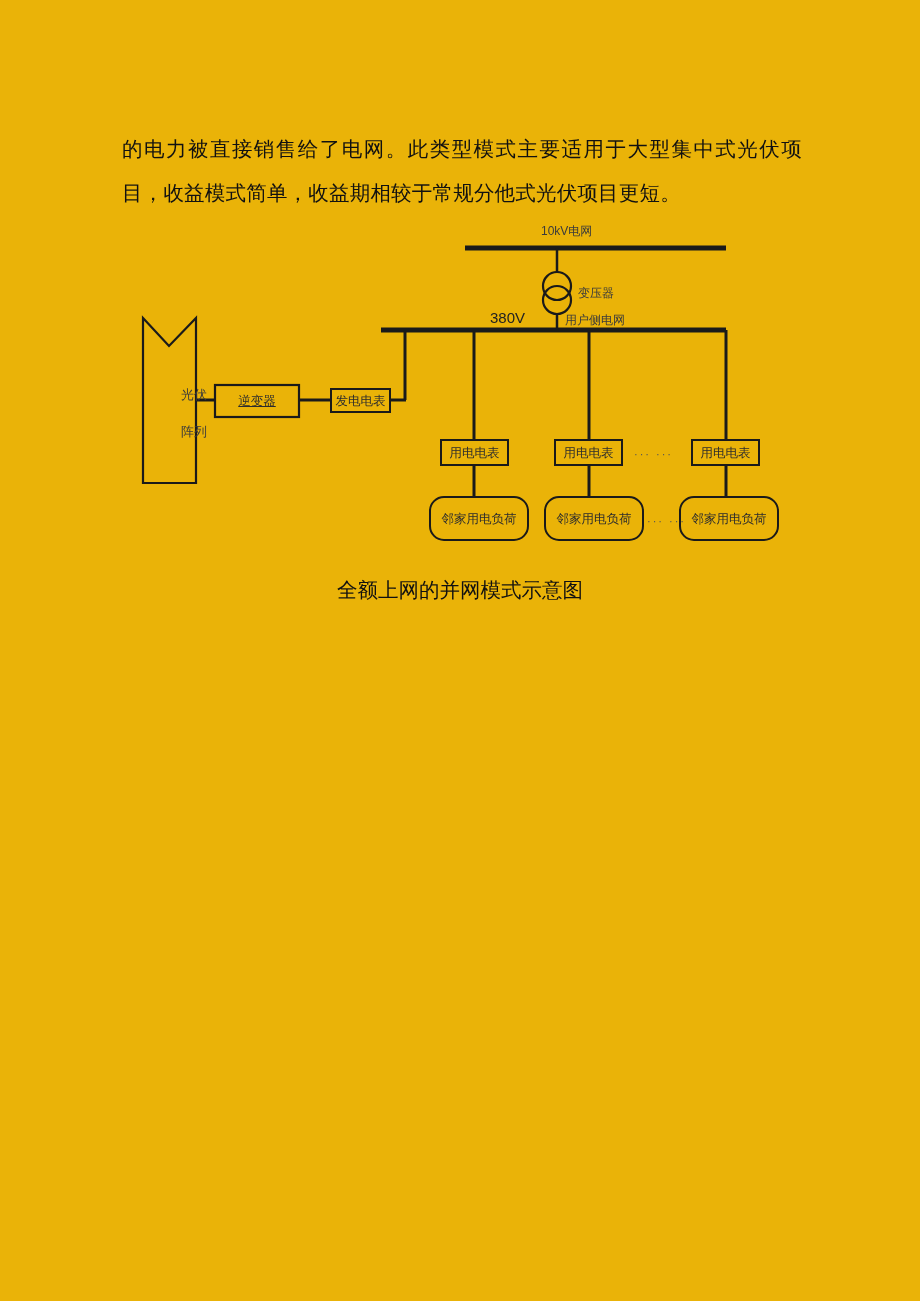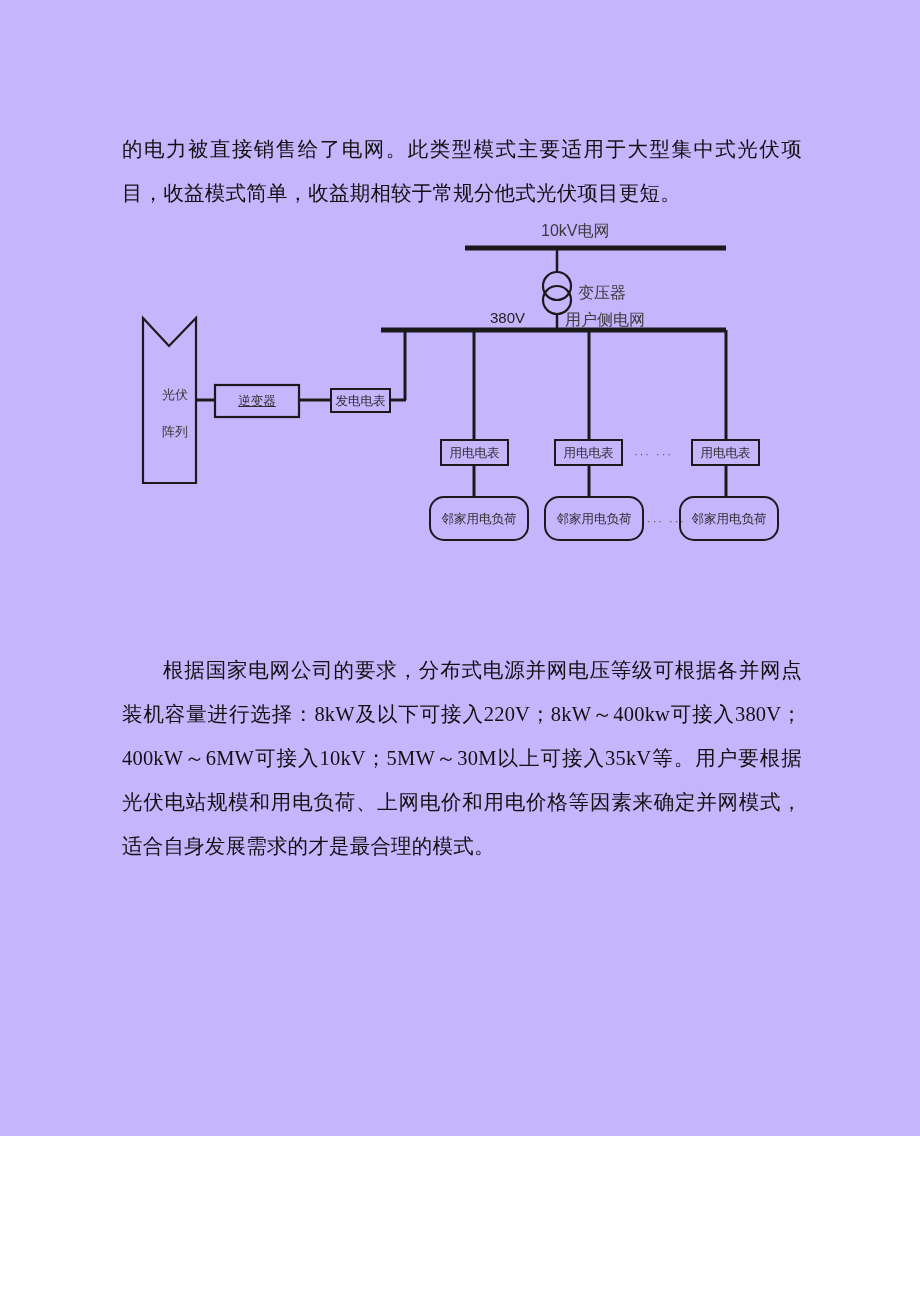--- a/index.html
+++ b/index.html
@@ -7,22 +7,22 @@
     padding: 0;
     background: #ffffff;
   }
   body {
     font-family: "Liberation Serif", "DejaVu Serif", serif;
     color: #000000;
   }
   #page {
     position: relative;
     width: 920px;
-    height: 1136px;
-    background: #c4b5fd;
+    height: 1301px;
+    background: #eab308;
     overflow: hidden;
   }
   .para {
     position: absolute;
     left: 122px;
     width: 680px;
     font-size: 20.5px;
     line-height: 44px;
     letter-spacing: 0.2px;
     text-align: justify;
@@ -53,33 +53,34 @@
     top: 218px;
     width: 920px;
     height: 340px;
   }
   #diagram svg {
     display: block;
   }
   .dlabel {
     position: absolute;
     font-family: "Liberation Sans", "DejaVu Sans", sans-serif;
-    font-size: 16px;
+    font-size: 12px;
     color: #3b3b3b;
     white-space: nowrap;
     line-height: 14px;
   }
   .dlabel.boxtext {
     color: #2d2d2d;
     font-size: 12.5px;
   }
   .dlabel.vert {
-    text-align: right;
+    text-align: center;
     line-height: 19px;
     font-size: 13px;
+    margin-left: 24px;
   }
   .dlabel.dots {
     color: #555555;
     letter-spacing: 2px;
     font-size: 11px;
   }
 </style>
 </head>
 <body>
 
@@ -152,16 +153,16 @@
 
     <div class="dlabel dots" style="left:634px; top:229px;">···  ···</div>
 
     <div class="dlabel boxtext" style="left:430px; top:294px; width:98px; text-align:center;">邻家用电负荷</div>
     <div class="dlabel boxtext" style="left:545px; top:294px; width:98px; text-align:center;">邻家用电负荷</div>
     <div class="dlabel boxtext" style="left:680px; top:294px; width:98px; text-align:center;">邻家用电负荷</div>
 
     <div class="dlabel dots" style="left:647px; top:296px;">···  ···</div>
   </div>
 
+  <div class="caption">全额上网的并网模式示意图</div>
 
-  <p class="para indent" id="para-bottom">根据国家电网公司的要求，分布式电源并网电压等级可根据各并网点装机容量进行选择：8kW及以下可接入220V；8kW～400kw可接入380V；400kW～6MW可接入10kV；5MW～30M以上可接入35kV等。用户要根据光伏电站规模和用电负荷、上网电价和用电价格等因素来确定并网模式，适合自身发展需求的才是最合理的模式。</p>
 
 </div>
 
 </body></html>

